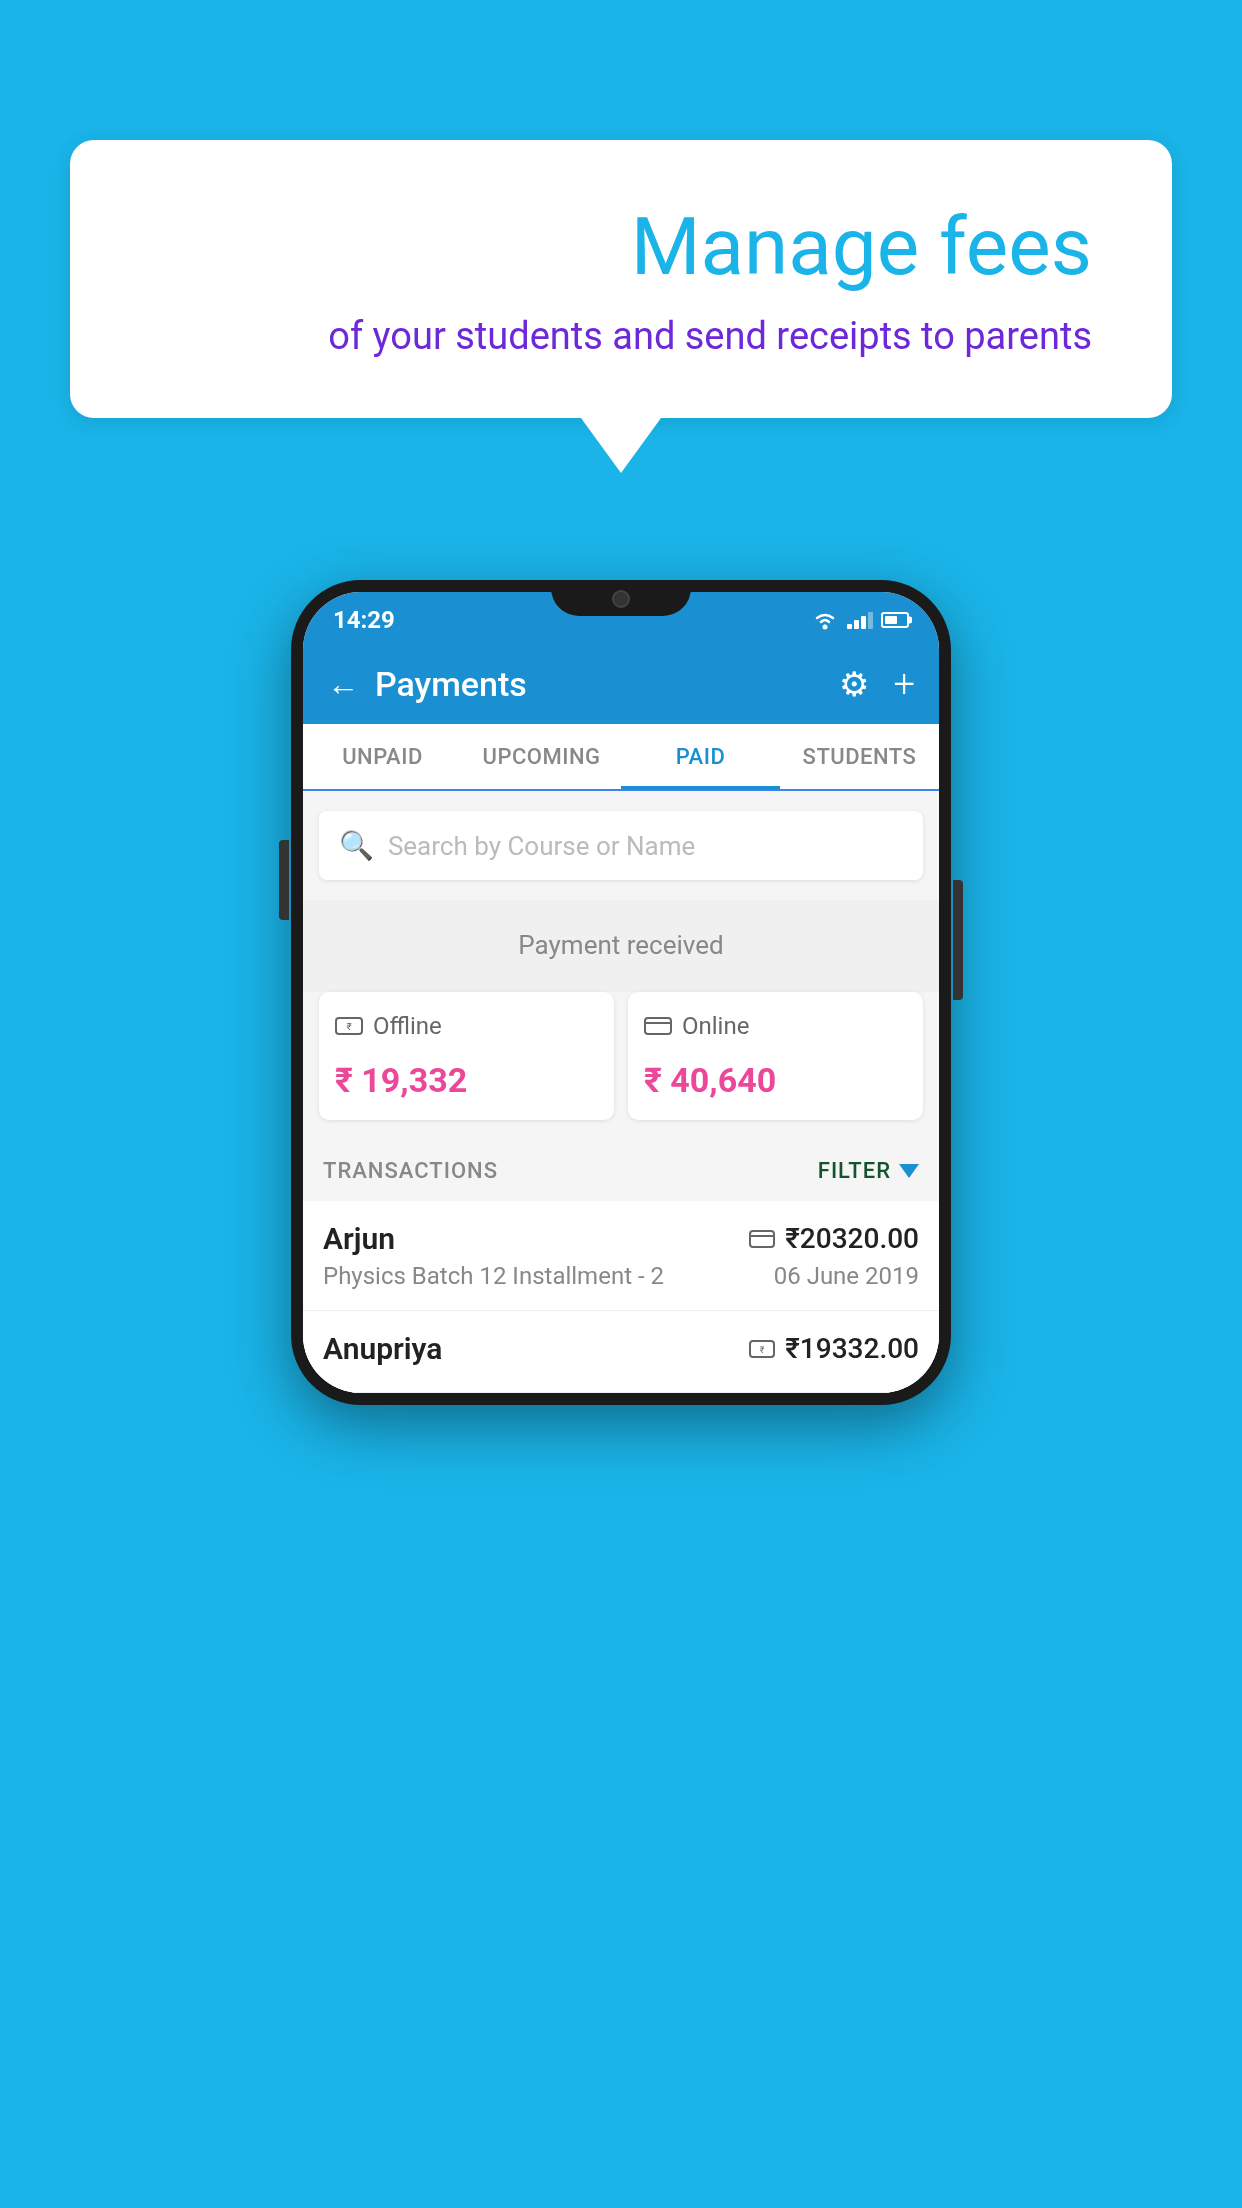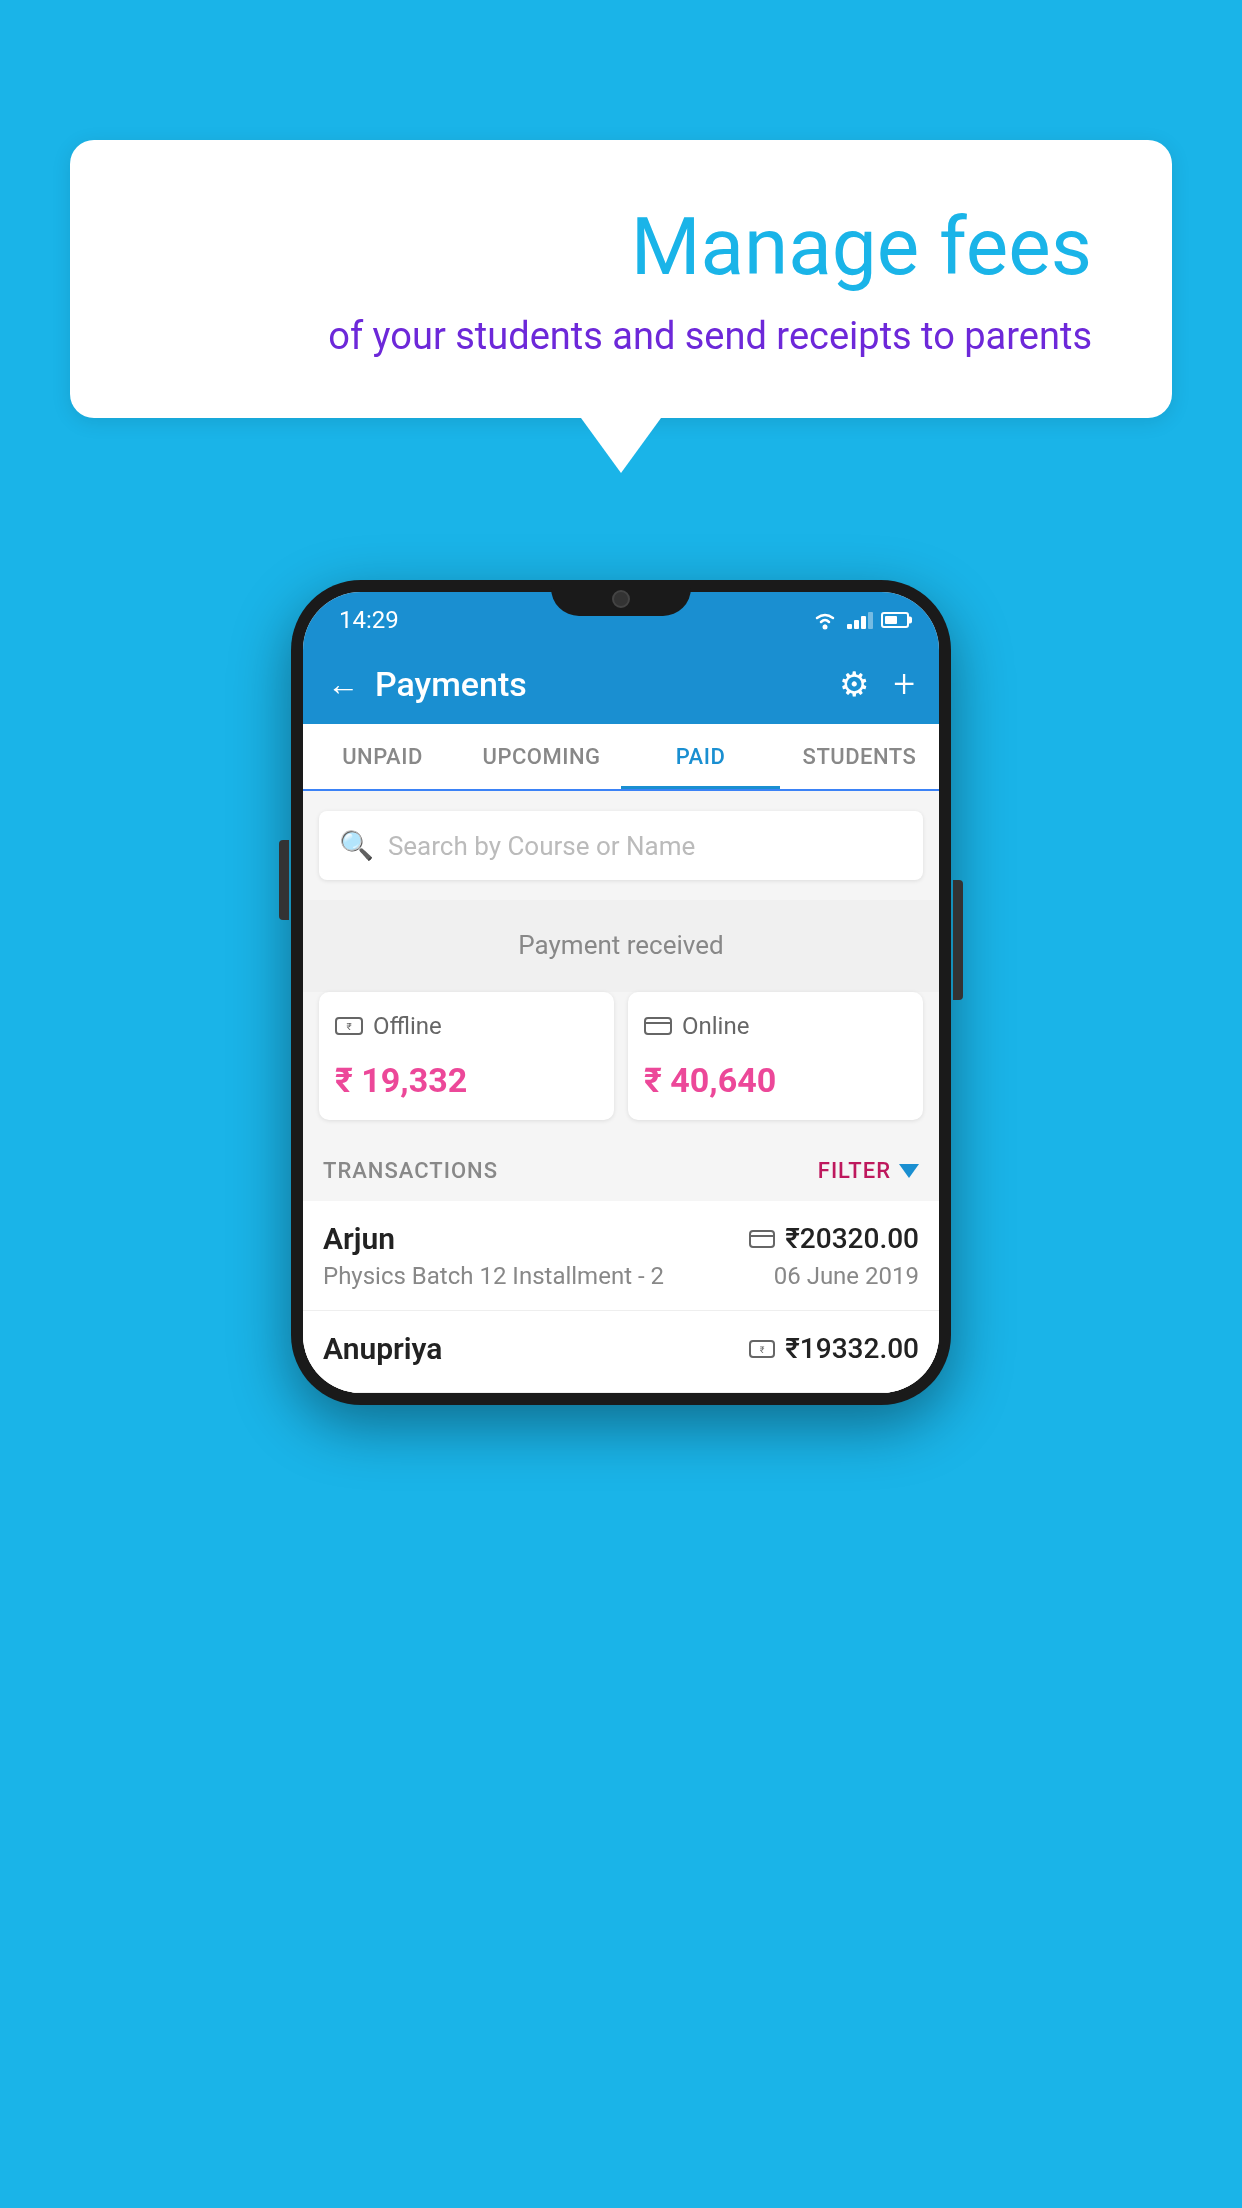--- a/index.html
+++ b/index.html
@@ -134,22 +134,21 @@
       display: flex;
       align-items: center;
       justify-content: space-between;
       padding: 0 30px 0 30px;
       padding-top: 4px;
     }
 
     .status-time {
       color: white;
       font-size: 24px;
-      font-weight: 400;
-      margin-left: 6px;
+      font-weight: 700;
     }
 
     .status-icons {
       display: flex;
       align-items: center;
       gap: 8px;
     }
 
     .signal-bar {
       display: flex;
@@ -365,21 +364,21 @@
       color: #888;
       font-size: 22px;
       font-weight: 500;
       letter-spacing: 1px;
     }
 
     .filter-btn {
       display: flex;
       align-items: center;
       gap: 8px;
-      color: #be185d;
+      color: #14532d;
       font-size: 22px;
       font-weight: 500;
       letter-spacing: 1px;
     }
 
     .filter-triangle {
       width: 0;
       height: 0;
       border-left: 10px solid transparent;
       border-right: 10px solid transparent;

